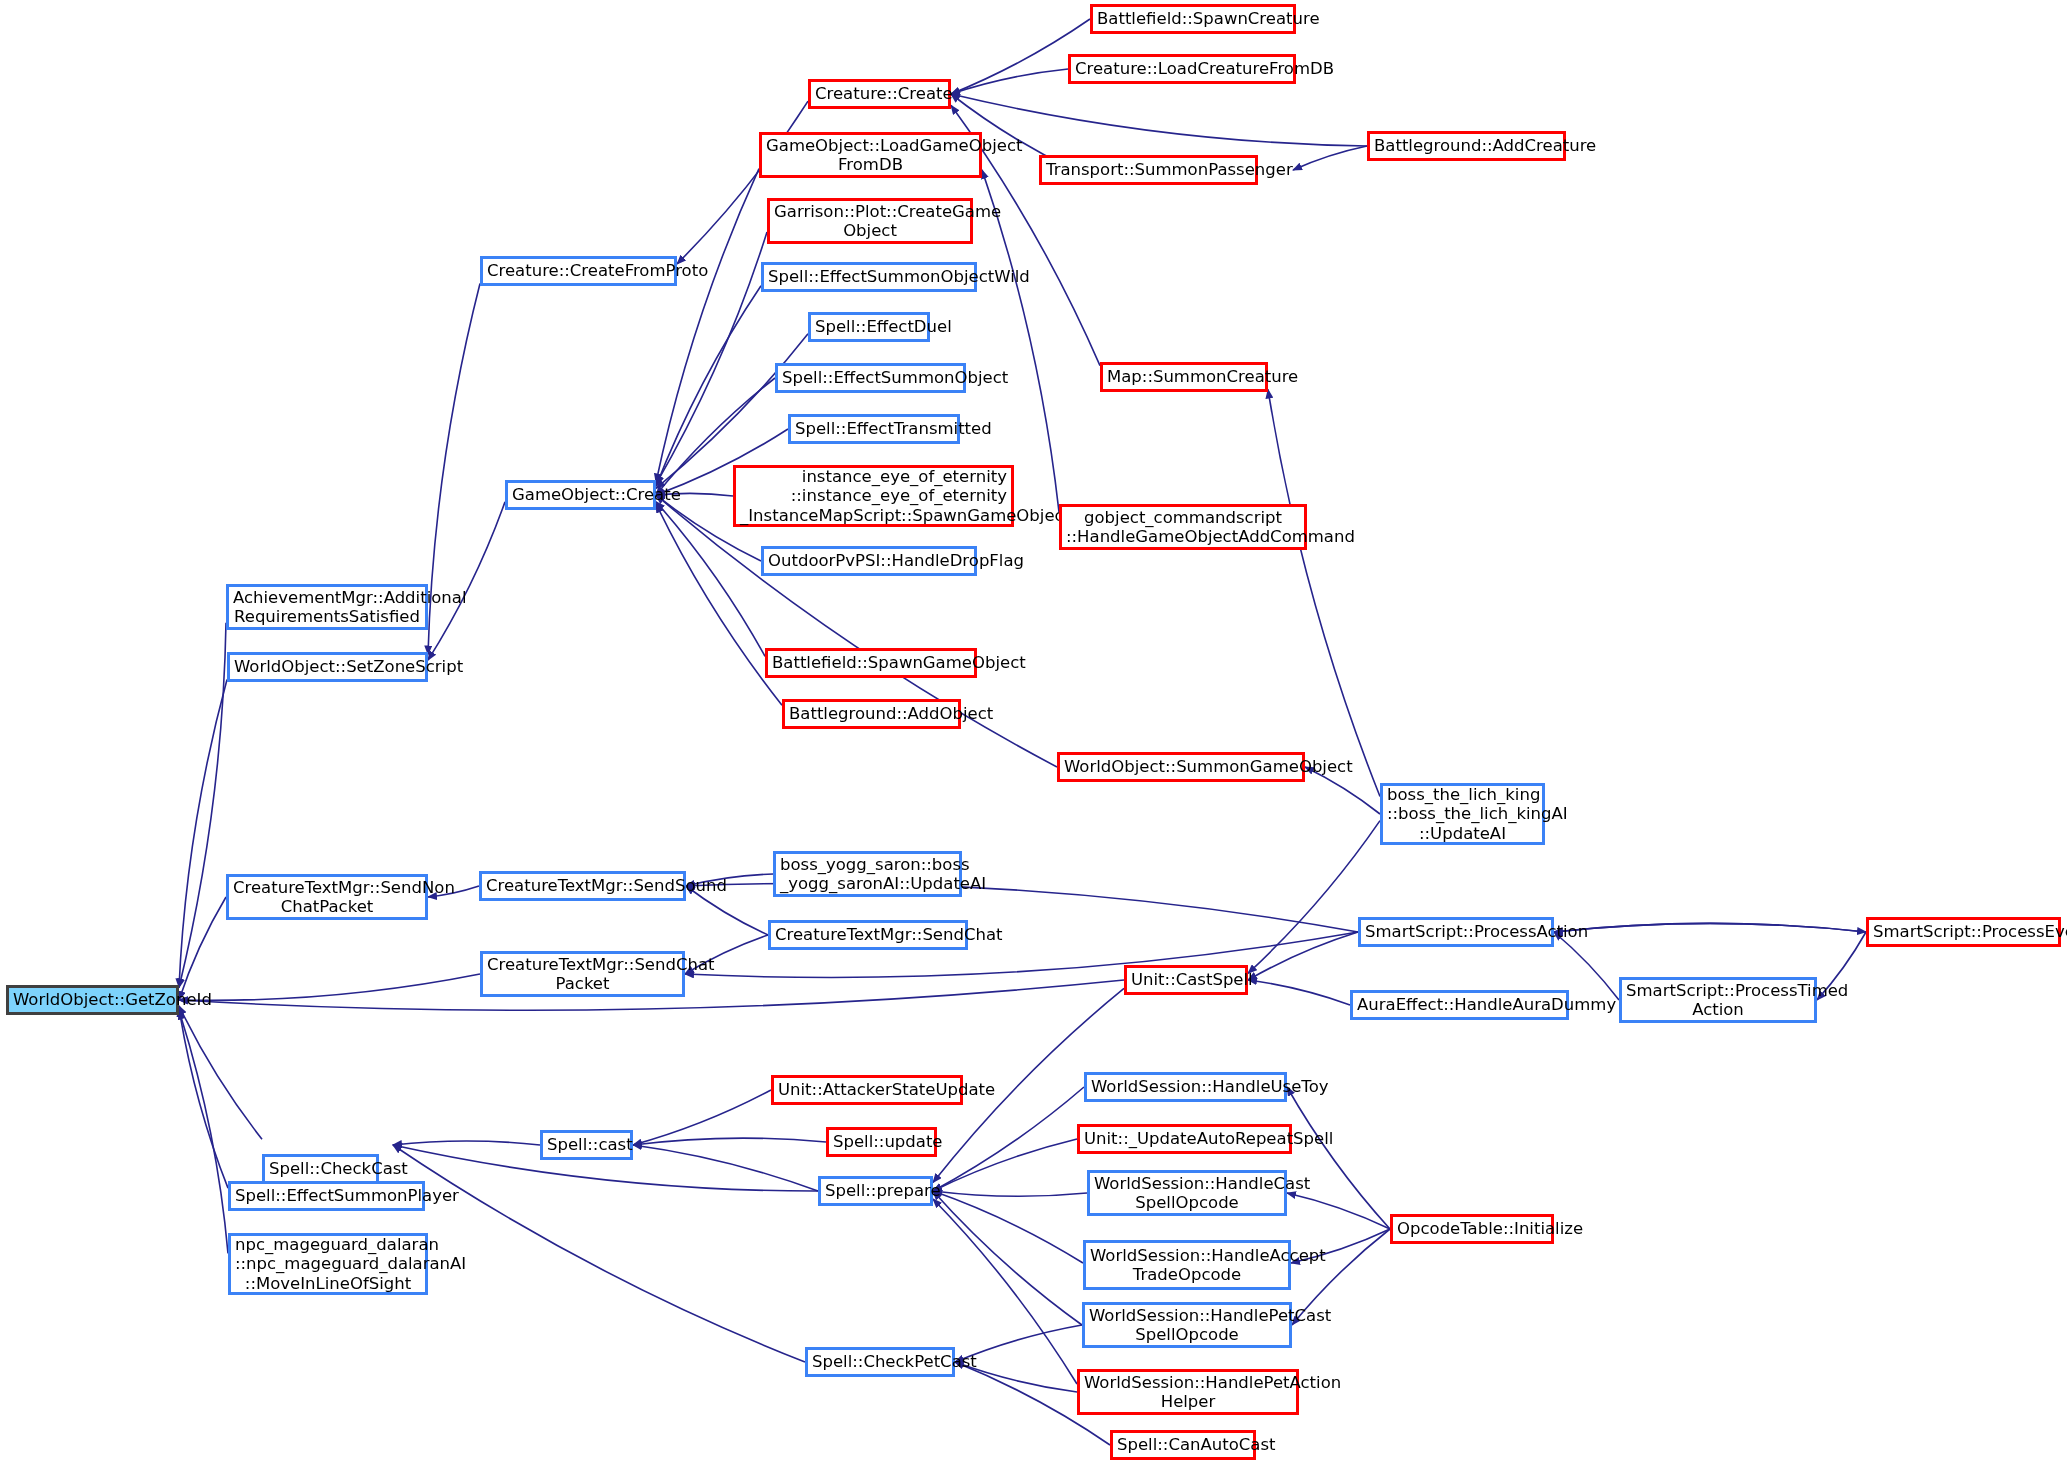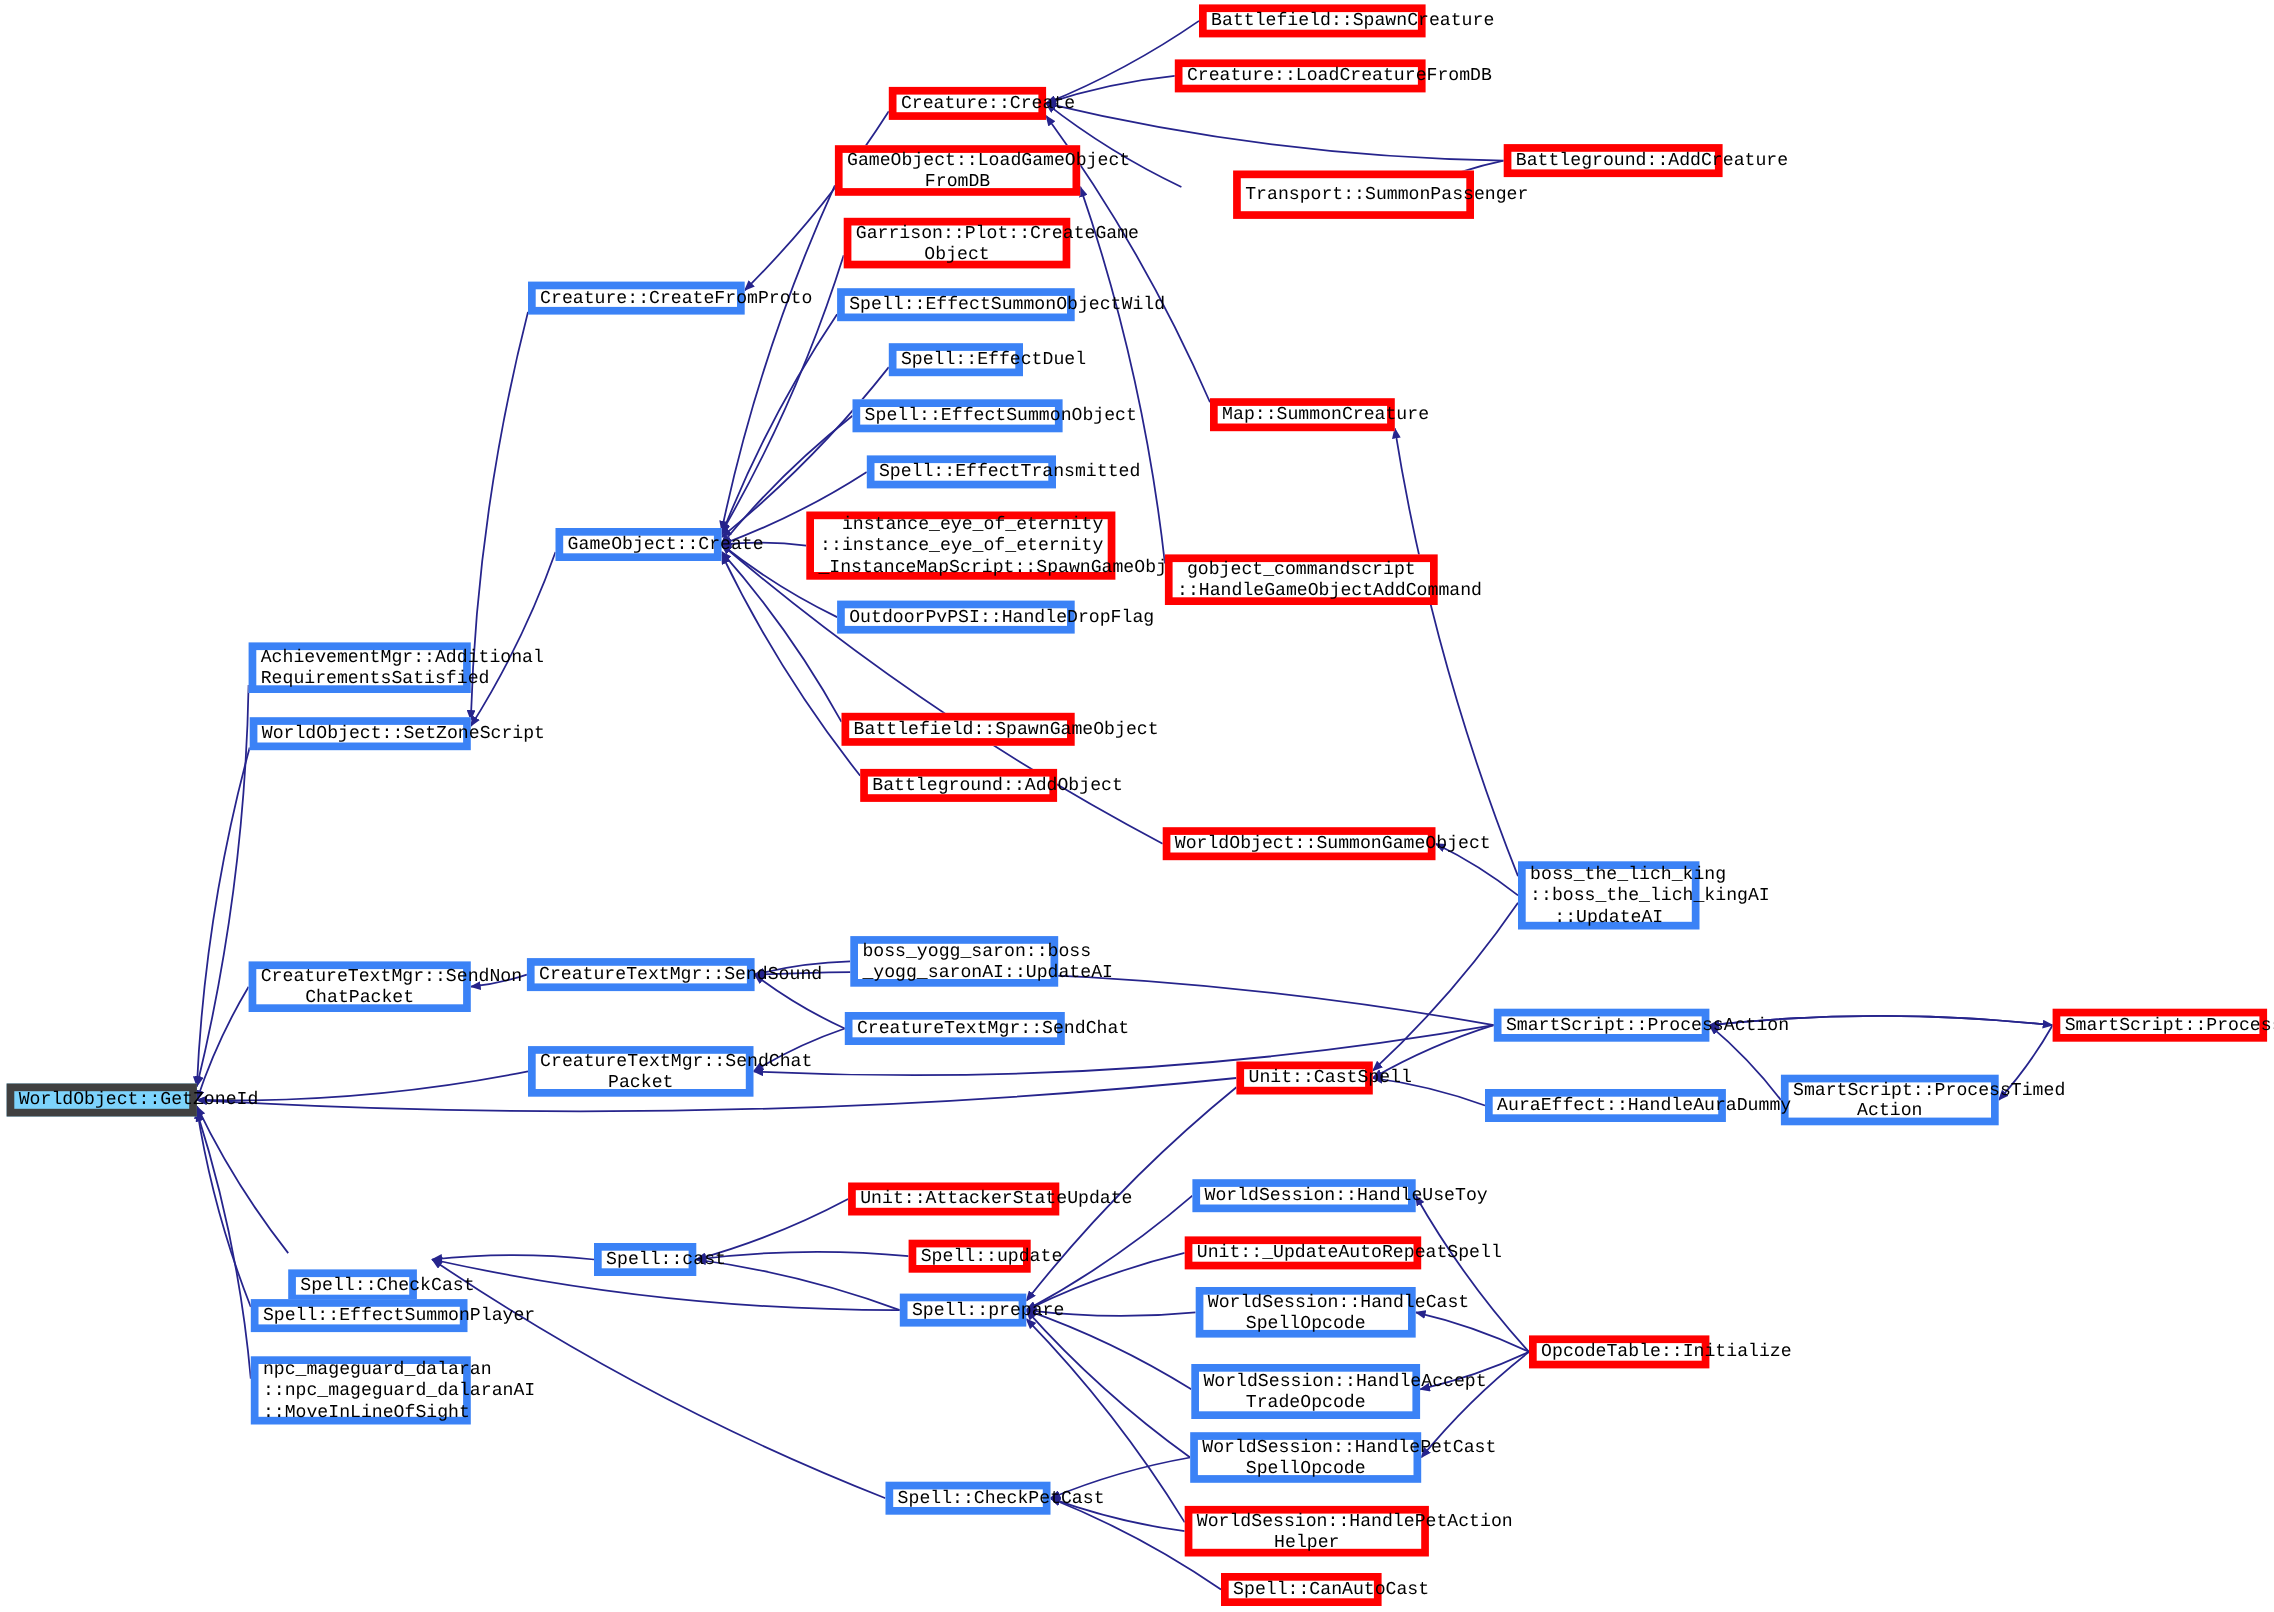--- a/index.html
+++ b/index.html
@@ -13,29 +13,28 @@
   }
   #edges{position:absolute;left:0;top:0;width:2067px;height:1465px;pointer-events:none;}
   .node{
     position:absolute;
     box-sizing:border-box;
     display:flex;
     align-items:center;
     justify-content:center;
     text-align:center;
     background:#ffffff;
-    border:7px solid #3b82f6;
+    border:3px solid #3b82f6;
     color:#000000;
     font-size:16.5px;
     line-height:1.18;
     letter-spacing:0px;
     white-space:pre;
     padding:0 4px;
     z-index:5;
-    font-family:Liberation Mono, monospace;
   }
   .node.red{border-color:#ff0000;}
   .node.root{background:#7dd3fc;border-color:#404040;}
   .node span{display:block;width:100%;}
 </style>
 </head>
 <body>
 
 <div id="canvas">
   <svg id="edges" viewBox="0 0 2067 1465">
@@ -108,21 +107,21 @@
         <path d="M805,1362 Q587.065,1276.16 393,1145" marker-end="url(#ah)"></path>
         <path d="M1082,1325 Q1016.465,1336.515 955,1362" marker-end="url(#ah)"></path>
         <path d="M1077,1392 Q1014.35,1383.71 955,1362" marker-end="url(#ah)"></path>
         <path d="M1110,1445 Q1037.065,1394.975 955,1362" marker-end="url(#ah)"></path>
       </g>
   </svg>
   <div id="node-layer">
       <div class="node red" style="left: 1090px; top: 4px; width: 206px; height: 30px;"><span>Battlefield::SpawnCreature</span></div>
       <div class="node red" style="left: 1068px; top: 54px; width: 228px; height: 30px;"><span>Creature::LoadCreatureFromDB</span></div>
       <div class="node red" style="left: 1367px; top: 131px; width: 199px; height: 30px; text-align: center;"><span>Battleground::AddCreature</span></div>
-      <div class="node red" style="left: 1121px; top: 155px; width: 219px; height: 44px;"><span>Transport::SummonPassenger</span></div>
+      <div class="node red" style="left: 1039px; top: 155px; width: 219px; height: 30px;"><span>Transport::SummonPassenger</span></div>
       <div class="node red" style="left: 808px; top: 79px; width: 143px; height: 30px;"><span>Creature::Create</span></div>
       <div class="node red" style="left: 759px; top: 132px; width: 223px; height: 46px;"><span>GameObject::LoadGameObject
 FromDB</span></div>
       <div class="node red" style="left: 767px; top: 198px; width: 206px; height: 46px;"><span>Garrison::Plot::CreateGame
 Object</span></div>
       <div class="node" style="left: 761px; top: 262px; width: 216px; height: 30px;"><span>Spell::EffectSummonObjectWild</span></div>
       <div class="node" style="left: 808px; top: 312px; width: 122px; height: 30px;"><span>Spell::EffectDuel</span></div>
       <div class="node" style="left: 775px; top: 363px; width: 191px; height: 30px;"><span>Spell::EffectSummonObject</span></div>
       <div class="node" style="left: 788px; top: 414px; width: 172px; height: 30px;"><span>Spell::EffectTransmitted</span></div>
       <div class="node red" style="left: 733px; top: 465px; width: 281px; height: 62px; text-align: right;"><span>instance_eye_of_eternity

